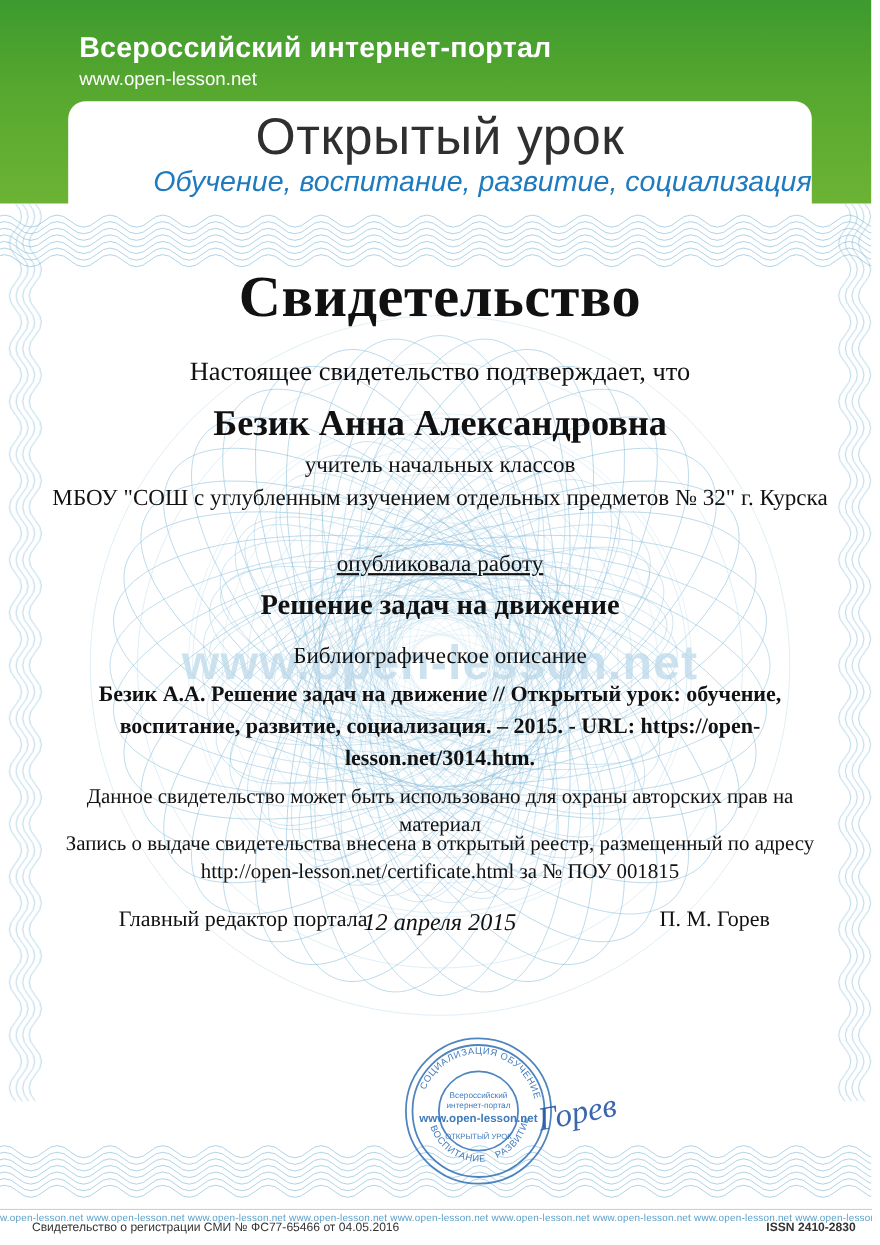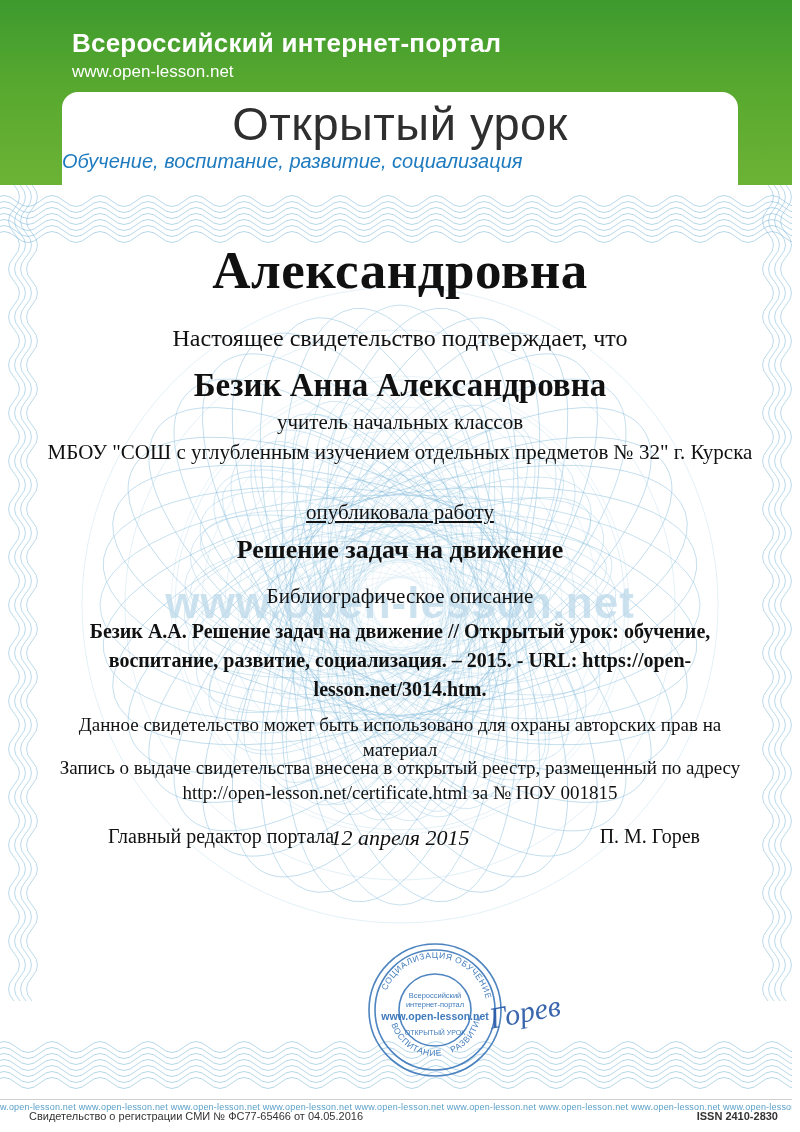--- a/index.html
+++ b/index.html
@@ -81,22 +81,22 @@
     font-size: 47px;
     color: #2f2f2f;
     font-weight: normal;
     letter-spacing: 0.5px;
   }
   .plaque-sub {
     position: absolute;
     left: 0;
     top: 58px;
     width: 100%;
-    text-align: left;
-    font-size: 20px;
+    text-align: right;
+    font-size: 26px;
     color: #1f7bbf;
     font-style: italic;
     font-family: "Liberation Sans", sans-serif;
   }
 
   
   .guilloche {
     position: absolute;
     left: 0;
     top: 185px;
@@ -400,21 +400,21 @@
         <use href="#wave-border" transform="translate(780,0) rotate(90)"></use>
         <use href="#wave-border" transform="translate(774,0) rotate(90)"></use>
         <use href="#wave-border" transform="translate(768,0) rotate(90)"></use>
       </g>
     </svg>
   </div>
 
   <div class="watermark">www.open-lesson.net</div>
 
   <div class="content">
-    <div class="c-line title-main">Александровна</div>
+    <div class="c-line title-main">Свидетельство</div>
     <div class="c-line confirm">Настоящее свидетельство подтверждает, что</div>
     <div class="c-line person">Безик Анна Александровна</div>
     <div class="c-line role">учитель начальных классов</div>
     <div class="c-line school">МБОУ "СОШ с углубленным изучением отдельных предметов № 32" г. Курска</div>
     <div class="c-line published">опубликовала работу</div>
     <div class="c-line work-title">Решение задач на движение</div>
     <div class="c-line biblio-label">Библиографическое описание</div>
     <div class="c-line biblio-text">Безик А.А. Решение задач на движение // Открытый урок: обучение, воспитание, развитие, социализация. – 2015. - URL: https://open-lesson.net/3014.htm.</div>
     <div class="c-line note1">Данное свидетельство может быть использовано для охраны авторских прав на материал</div>
     <div class="c-line note2">Запись о выдаче свидетельства внесена в открытый реестр, размещенный по адресу http://open-lesson.net/certificate.html за № ПОУ 001815</div>

